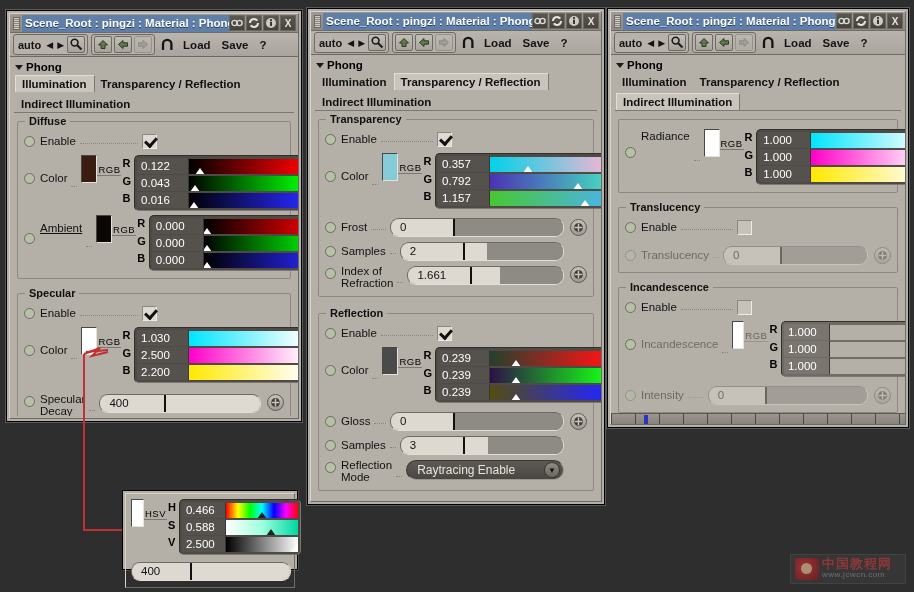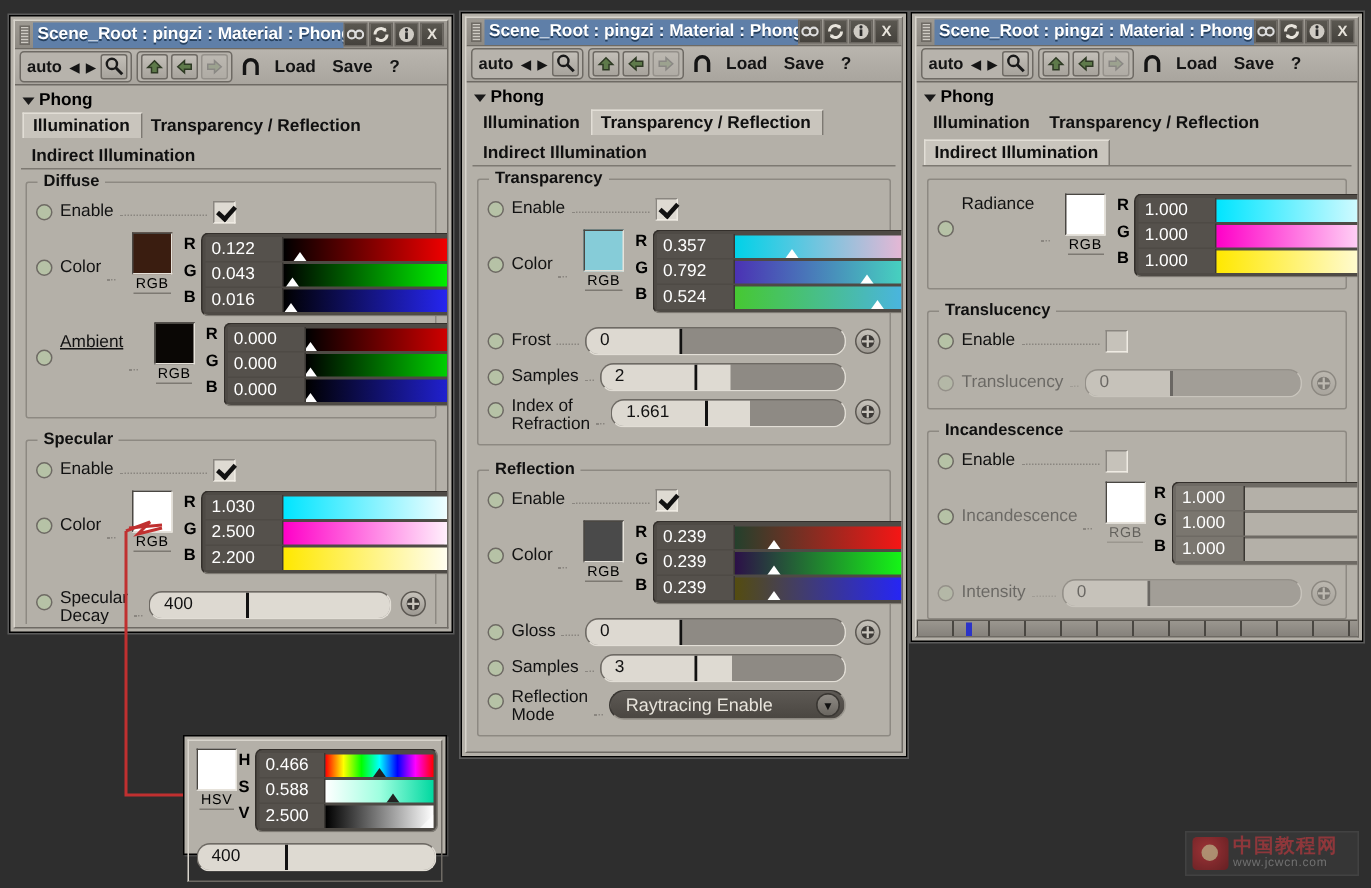--- a/index.html
+++ b/index.html
@@ -146,21 +146,21 @@
   }
   .cbox.checked::after{
     content:"";position:absolute;left:2px;top:2px;
     width:9px;height:5px;border-left:3px solid #111;border-bottom:3px solid #111;
     transform:rotate(-48deg);
   }
   .cbox.off{background:#c6c2ba;}
 
   
   .colorwidget{display:flex;align-items:flex-start;flex:0 0 auto;}
-  .swatchcol{display:flex;flex-direction:column;align-items:center;width:40px;}
+  .swatchcol{display:flex;flex-direction:row;align-items:center;width:40px;}
   .swatch{
     width:27px;height:28px;
     border-top:1px solid #4a4742;border-left:1px solid #4a4742;
     border-right:1px solid #e6e2da;border-bottom:1px solid #e6e2da;
   }
   .swlabel{font-size:9.5px;letter-spacing:.5px;margin-top:1px;border-bottom:1px solid #7d7972;padding:0 1px;}
   .chanlabels{display:flex;flex-direction:column;justify-content:space-between;margin:0 3px 0 1px;height:52px;}
   .chanlabels span{font-weight:bold;font-size:11px;line-height:17px;}
   .slidersbox{
     background:#4e4a45;border-radius:5px;padding:2px;
@@ -639,21 +639,21 @@
                     <span class="marker" style="left:33px;"></span>
                   </span>
               </span>
               <span class="chanrow">
                 <span class="chanval">0.792</span>
                 <span class="chanbar" style="background:linear-gradient(to right,#4b32b4,#46d8c0);">
                     <span class="marker" style="left:83px;"></span>
                   </span>
               </span>
               <span class="chanrow">
-                <span class="chanval">0.524</span>
+                <span class="chanval">1.157</span>
                 <span class="chanbar" style="background:linear-gradient(to right,#46c832,#4ab4e6);">
                     <span class="marker" style="left:90px;"></span>
                   </span>
               </span>
             </span>
           </span>
 
         </div>
 
         <div class="prow" style="margin-top:8px;">

